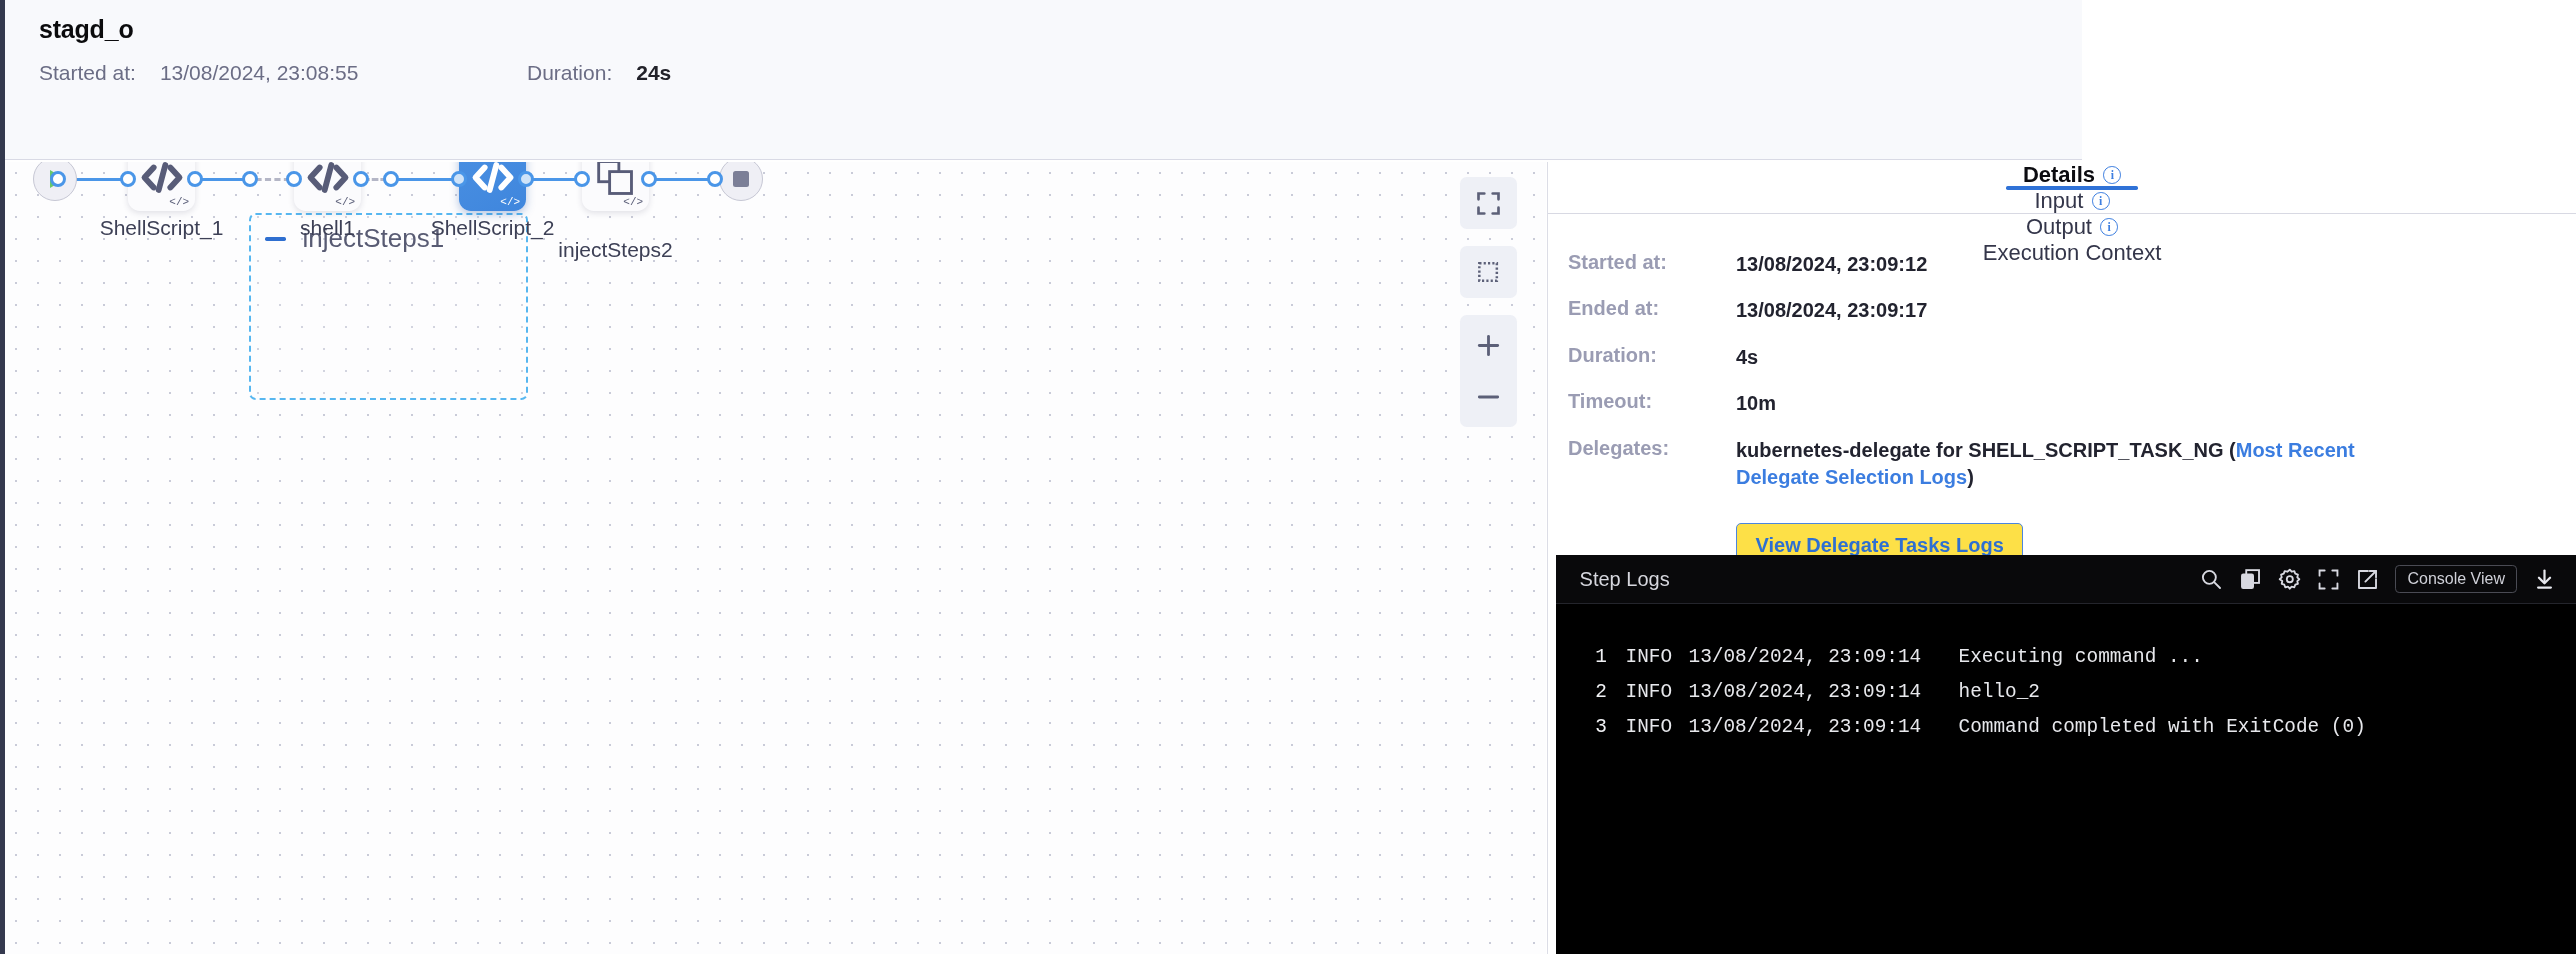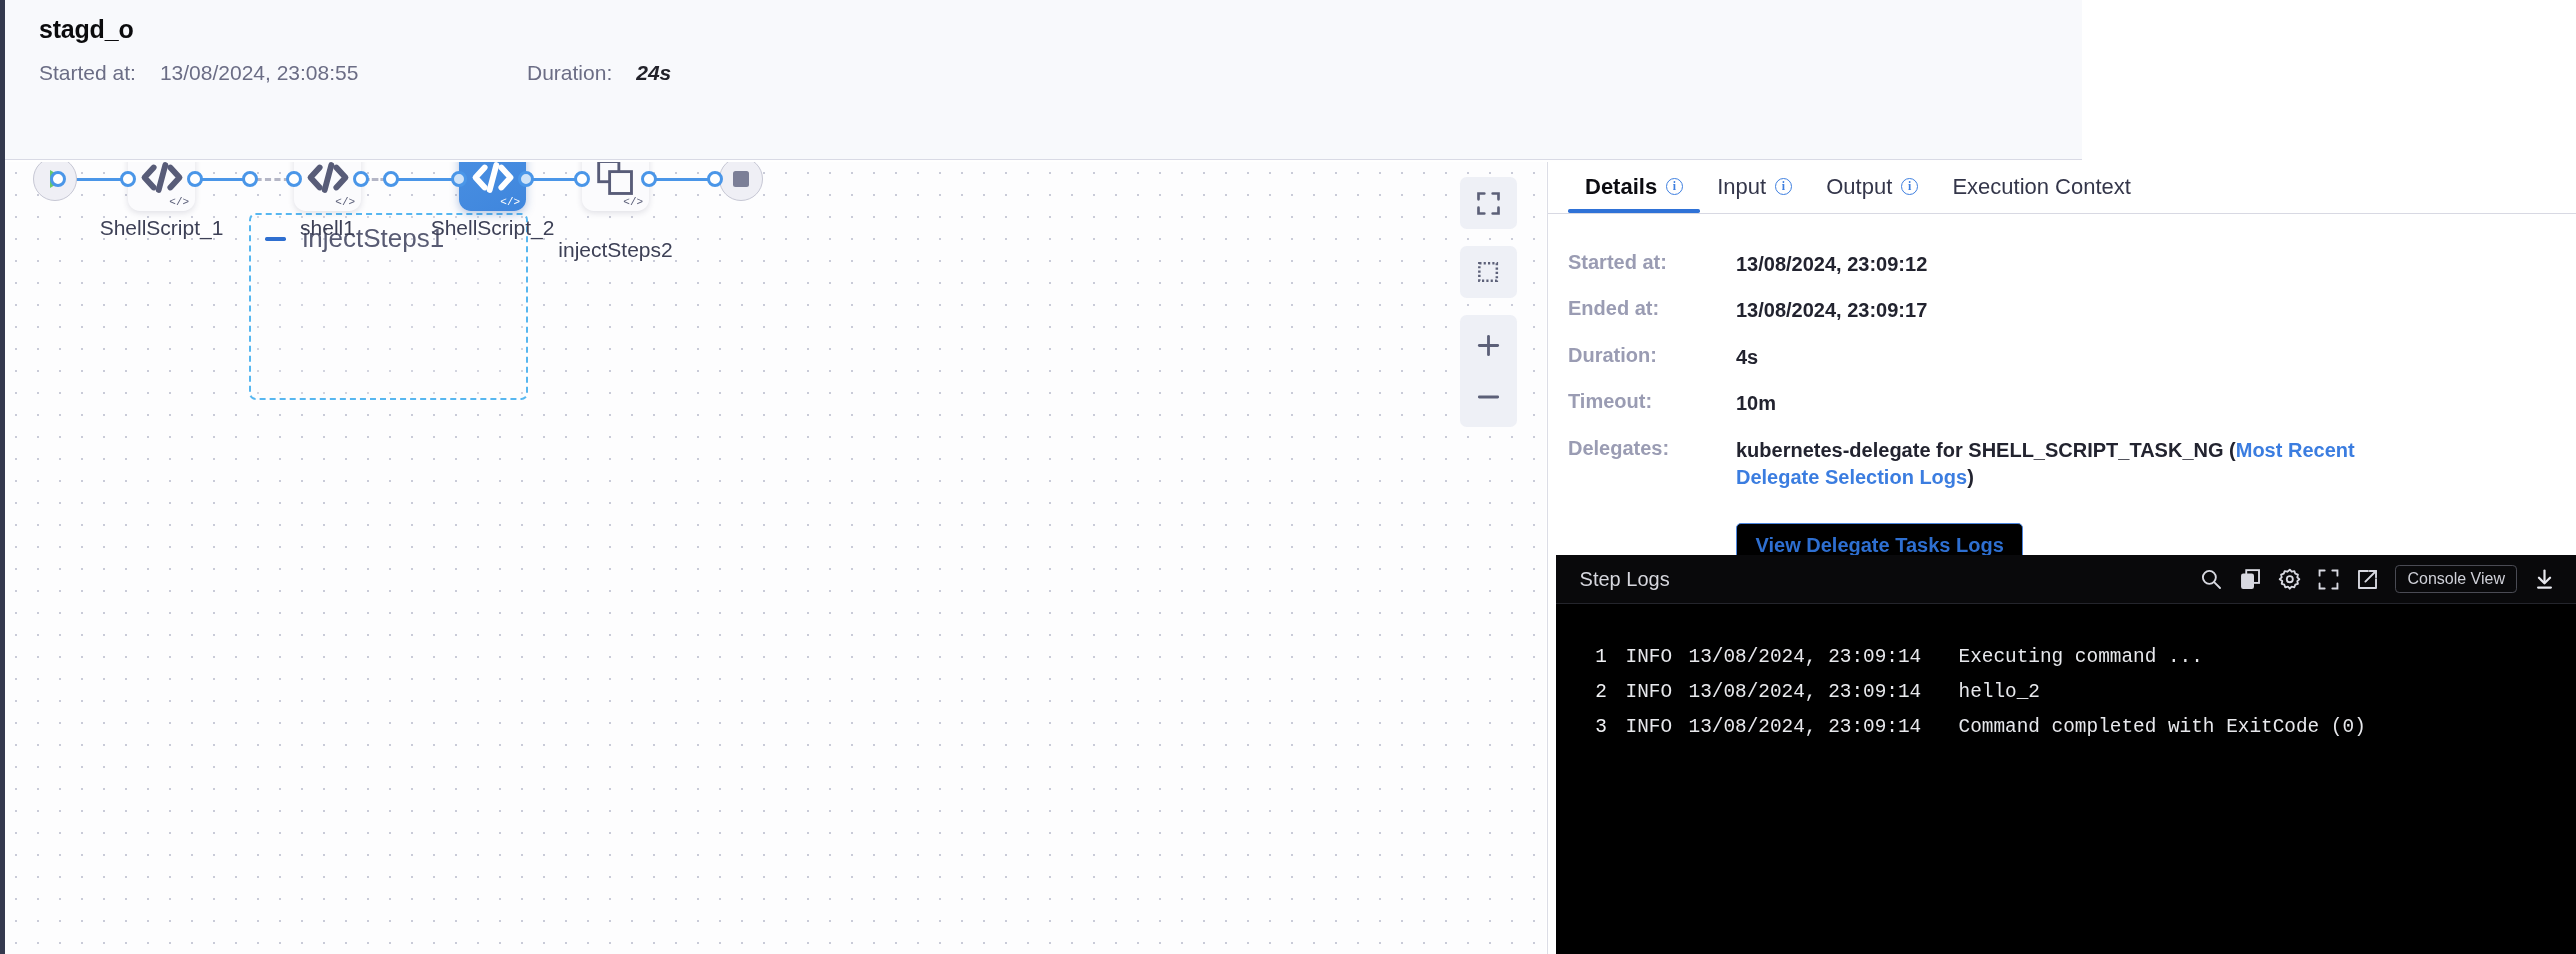--- a/index.html
+++ b/index.html
@@ -26,21 +26,21 @@
   .header-title {
     position: absolute; left: 34px; top: 15px;
     font-size: 25px; font-weight: bold; color: #0b0b0d;
     letter-spacing: -0.2px;
   }
   .header-meta { position: absolute; left: 34px; top: 61px; display: flex; }
   .meta-block { display: flex; align-items: baseline; font-size: 21px; color: #6b6d85; }
   .meta-block.started { width: 488px; }
   .meta-label { color: #6b6d85; }
   .meta-value { color: #6b6d85; margin-left: 24px; }
-  .meta-value.strong { color: #22222a; font-weight: bold; font-style: italic; }
+  .meta-value.strong { color: #22222a; font-weight: bold; }
 
   
   .canvas {
     position: absolute; left: 5px; top: 162px;
     width: 1541px; height: 793px;
     background:
       radial-gradient(circle, #c9cbd8 1.2px, rgba(0,0,0,0) 1.3px) 0 0/22px 22px,
       #fdfdfe;
     overflow: hidden;
   }
@@ -121,22 +121,22 @@
     height: 51px; display: flex; align-items: center; justify-content: center;
   }
 
   
   .right-panel {
     position: absolute; left: 1547px; top: 162px;
     width: 1029px; height: 793px; background: #ffffff;
     border-left: 1.7px solid #dcdde6;
   }
   .tabs {
-    position: relative; height: 52px; display: flex; align-items: flex-start;
-    padding-left: 20px; border-bottom: 1.7px solid #d8d9e3;
+    position: relative; height: 52px; display: flex; align-items: center;
+    padding-left: 20px; border-bottom: 1.7px solid #d8d9e3; flex-direction: column;
   }
   .tab {
     display: flex; align-items: center; height: 49px;
     padding: 0 17px; font-size: 22px; color: #34364a; cursor: pointer;
     position: relative;
   }
   .tab.active { font-weight: bold; color: #0c0c11; }
   .tab.active::after {
     content: ""; position: absolute; left: 0; right: 0; bottom: -1.7px;
     height: 4.2px; background: #2f72d7; border-radius: 1.7px;
@@ -155,21 +155,21 @@
   .detail-row { display: flex; margin-bottom: 19.4px; }
   .detail-key {
     width: 168px; flex: none; font-size: 20px; color: #9a9cb3; font-weight: bold;
   }
   .detail-val { font-size: 20px; color: #22232f; font-weight: bold; max-width: 657px; line-height: 1.35; }
   .detail-val a, .link { color: #3b7de0; text-decoration: none; font-weight: bold; }
   .delegate-btn {
     margin-top: 13.5px; margin-left: 168px;
     display: inline-block; padding: 9.3px 18.5px;
     border: 1.7px solid #4b85df; border-radius: 5px;
-    color: #2e6fd1; background: #000000;
+    color: #2e6fd1; background: #fde047;
     font-size: 20px; font-weight: bold; cursor: pointer;
   }
 
   
   .logs {
     position: absolute; left: 8px; bottom: 0; width: 1029px; height: 400px;
     background: #000000;
   }
   .logs-bar {
     height: 49px; display: flex; align-items: center;

